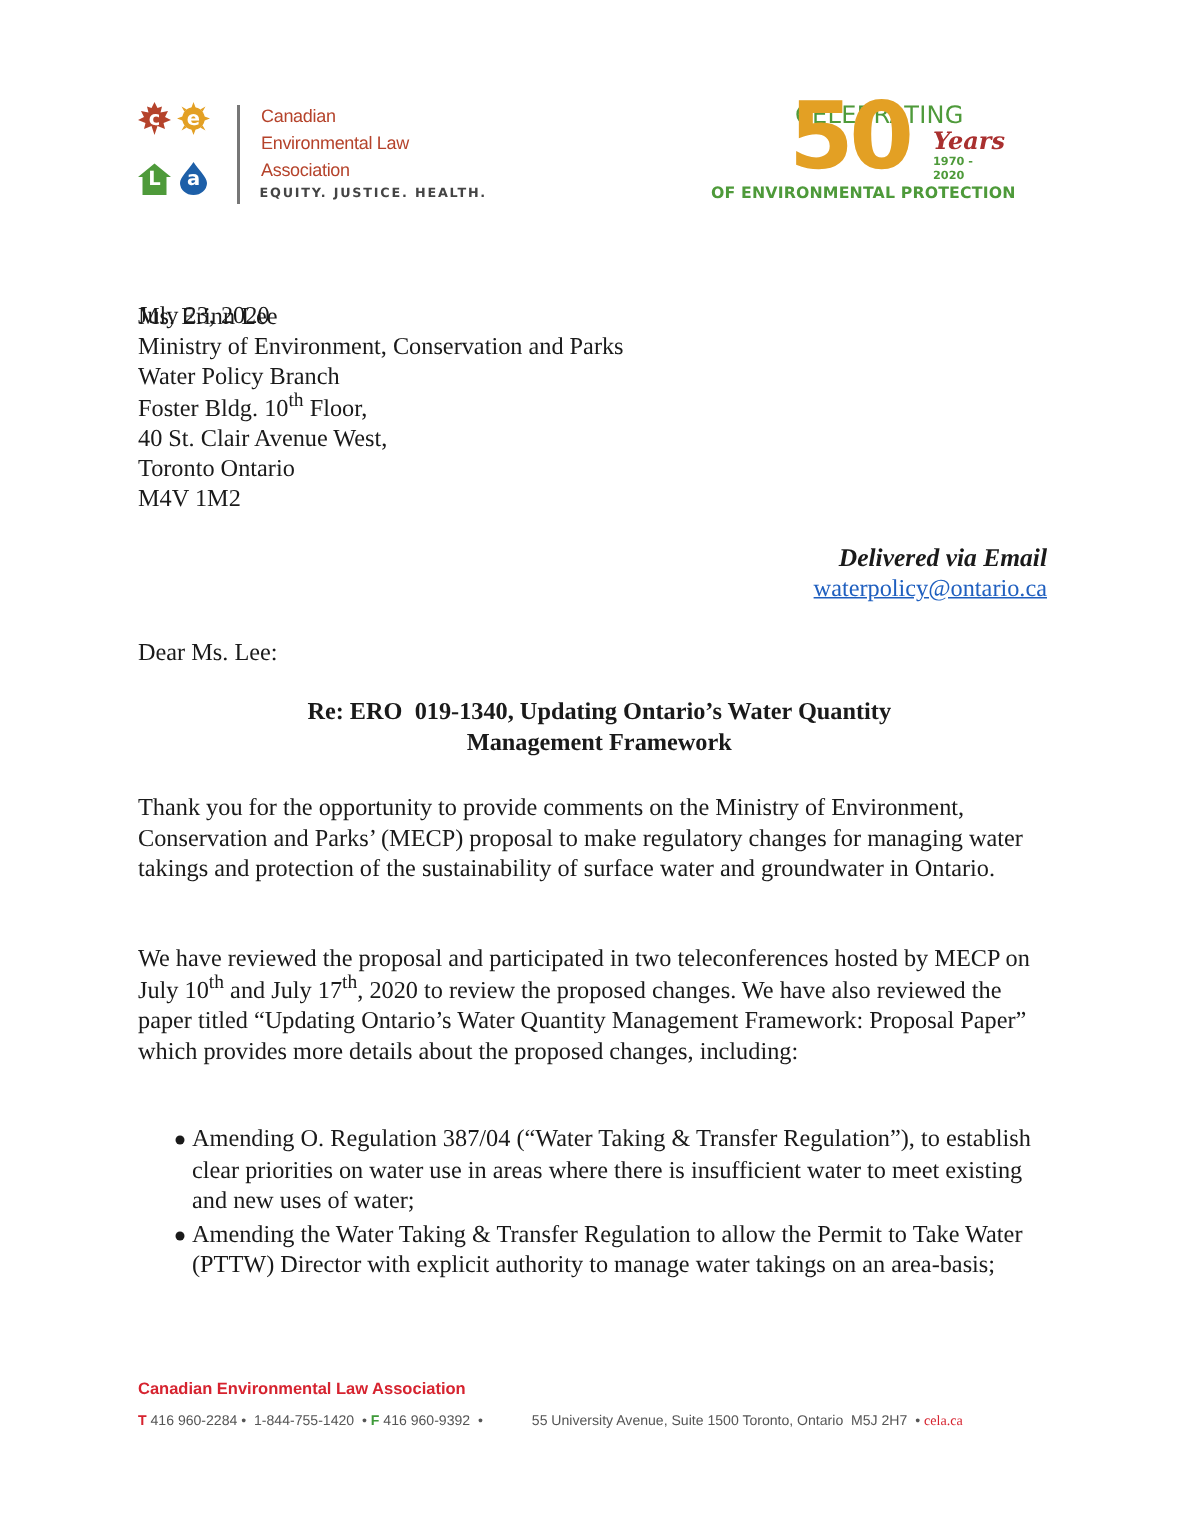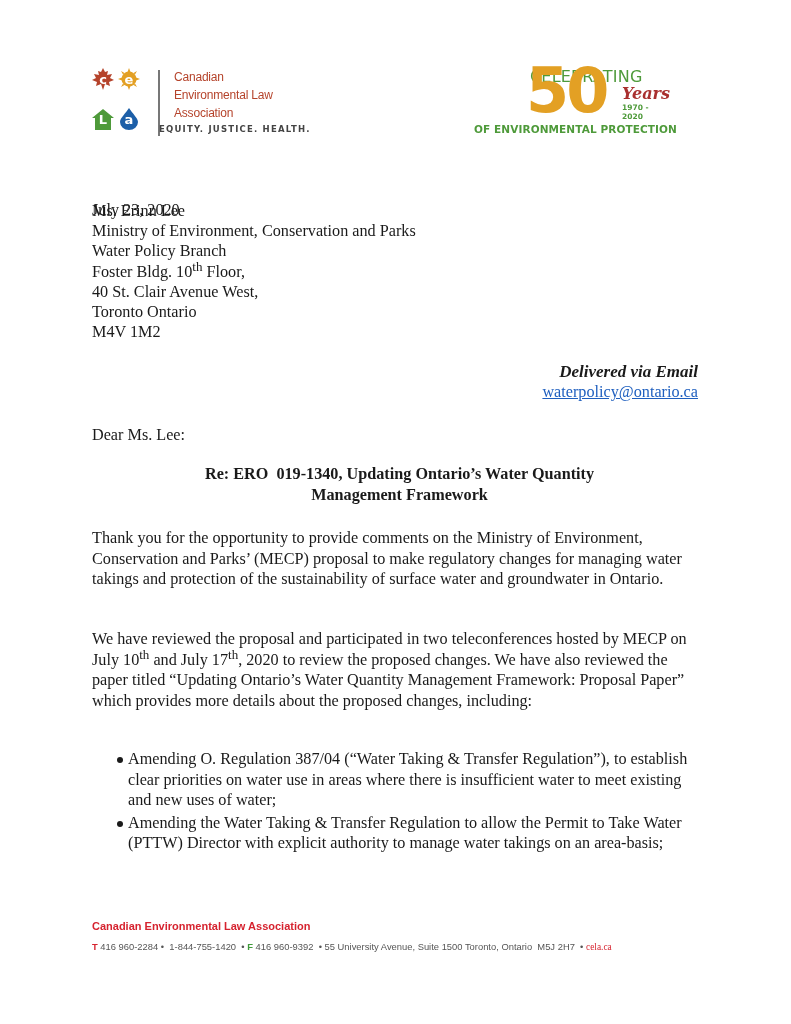--- a/index.html
+++ b/index.html
@@ -9,21 +9,21 @@
 
   
   .cela-logo { left:92px; top:64px; width:260px; height:78px; }
   .mark { position:absolute; width:22px; height:22px; display:flex; align-items:center; justify-content:center;
           color:#fff; font-family:"DejaVu Sans", sans-serif; font-weight:bold; font-size:13px; }
   .mark svg { position:absolute; left:0; top:0; }
   .mark span { position:relative; }
   .logo-divider { position:absolute; left:66px; top:6px; width:2px; height:66px; background:#777; }
   .logo-name { position:absolute; left:82px; top:4px; font-family:Liberation Sans, sans-serif; color:#b5432b;
                font-size:12px; line-height:18px; letter-spacing:-0.2px; }
-  .logo-tag { position:absolute; left:67px; top:60px; font-family:"DejaVu Sans", sans-serif; color:#444;
+  .logo-tag { position:absolute; left:81px; top:60px; font-family:"DejaVu Sans", sans-serif; color:#444;
               font-size:8.5px; letter-spacing:1.2px; font-weight:bold; }
 
   
   .fifty { left:470px; top:50px; width:200px; height:90px; }
   .fifty .cel { position:absolute; left:60px; top:17px; color:#4e9a3a; font-family:"DejaVu Sans", sans-serif;
                 font-weight:normal; font-size:16px; letter-spacing:0.2px; }
   .fifty .num { position:absolute; left:56px; top:8px; color:#e3a024; font-family:"DejaVu Sans", sans-serif;
                 font-weight:bold; font-size:62px; line-height:66px; letter-spacing:-3px; }
   .fifty .years { position:absolute; left:152px; top:34px; color:#a9302f; font-family:"DejaVu Serif", serif;
                   font-style:italic; font-weight:bold; font-size:16px; }
@@ -135,16 +135,16 @@
 <div class="foot-org">Canadian Environmental Law Association</div>
 <div class="foot-line">
   <span class="red">T</span>
   <span>416 960-2284</span>
   <span>•</span>&nbsp;
   <span>1-844-755-1420</span>&nbsp;
   <span>•</span>
   <span class="green">F</span>
   <span>416 960-9392</span>&nbsp;
   <span>•</span>
-  <span style="white-space:pre;">55 University Avenue, Suite 1500 Toronto, Ontario  M5J 2H7</span>&nbsp;
+  <span style="white-space:pre;margin-left:30px;">55 University Avenue, Suite 1500 Toronto, Ontario  M5J 2H7</span>&nbsp;
   <span>•</span>
   <a class="link">cela.ca</a>
 </div>
 
 </body></html>

